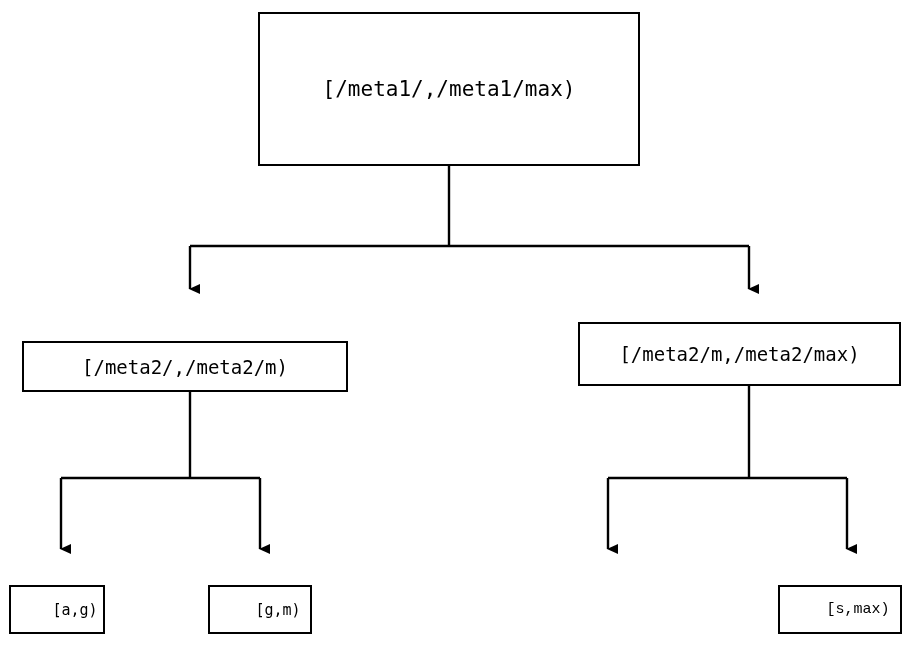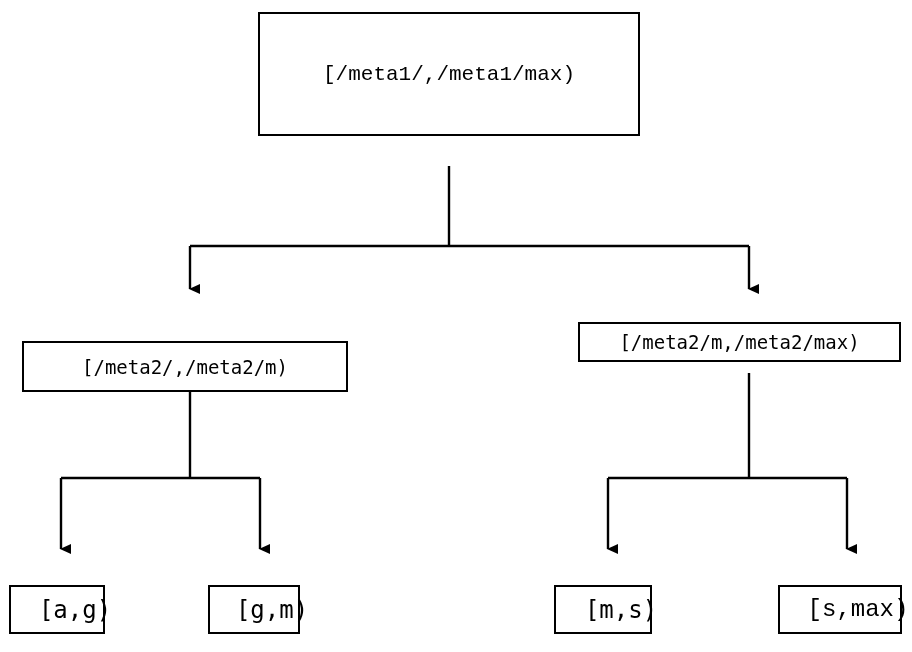--- a/index.html
+++ b/index.html
@@ -35,45 +35,44 @@
     justify-content: center;
     color: #000000;
     font-family: "DejaVu Sans Mono", "Liberation Mono", monospace;
     white-space: pre;
     letter-spacing: 0px;
   }
   .node-root {
     left: 258px;
     top: 12px;
     width: 382px;
-    height: 124px;
+    height: 154px;
     font-size: 21px;
-    font-family: Liberation Mono, monospace;
   }
   .node-mid-left {
     left: 22px;
     top: 341px;
     width: 326px;
     height: 51px;
     font-size: 19px;
   }
   .node-mid-right {
     left: 578px;
     top: 322px;
     width: 323px;
-    height: 40px;
+    height: 64px;
     font-size: 19px;
   }
   .node-leaf {
     height: 49px;
-    font-size: 24px;
+    font-size: 15px;
     padding-left: 36px;
   }
   .leaf-ag   { left: 9px;   top: 585px; width: 96px; }
-  .leaf-gm   { left: 208px; top: 585px; width: 92px; }
+  .leaf-gm   { left: 208px; top: 585px; width: 104px; }
   .leaf-ms   { left: 554px; top: 585px; width: 98px; }
   .leaf-smax { left: 778px; top: 585px; width: 124px; font-family: Liberation Mono, monospace; }
 </style>
 </head>
 <body>
 
 <div id="diagram-root">
 
   <svg id="tree-svg" viewBox="0 0 912 652" xmlns="http://www.w3.org/2000/svg">
     <defs>
@@ -104,17 +103,16 @@
   <div class="node-box node-root">[/meta1/,/meta1/max)</div>
 
   <div class="node-box node-mid-left">[/meta2/,/meta2/m)</div>
 
   <div class="node-box node-mid-right">[/meta2/m,/meta2/max)</div>
 
   <div class="node-box node-leaf leaf-ag">[a,g)</div>
 
   <div class="node-box node-leaf leaf-gm">[g,m)</div>
 
-  <div class="node-box node-leaf leaf-ms">[m,s)</div>
 
   <div class="node-box node-leaf leaf-smax">[s,max)</div>
 
 </div>
 
 </body></html>

